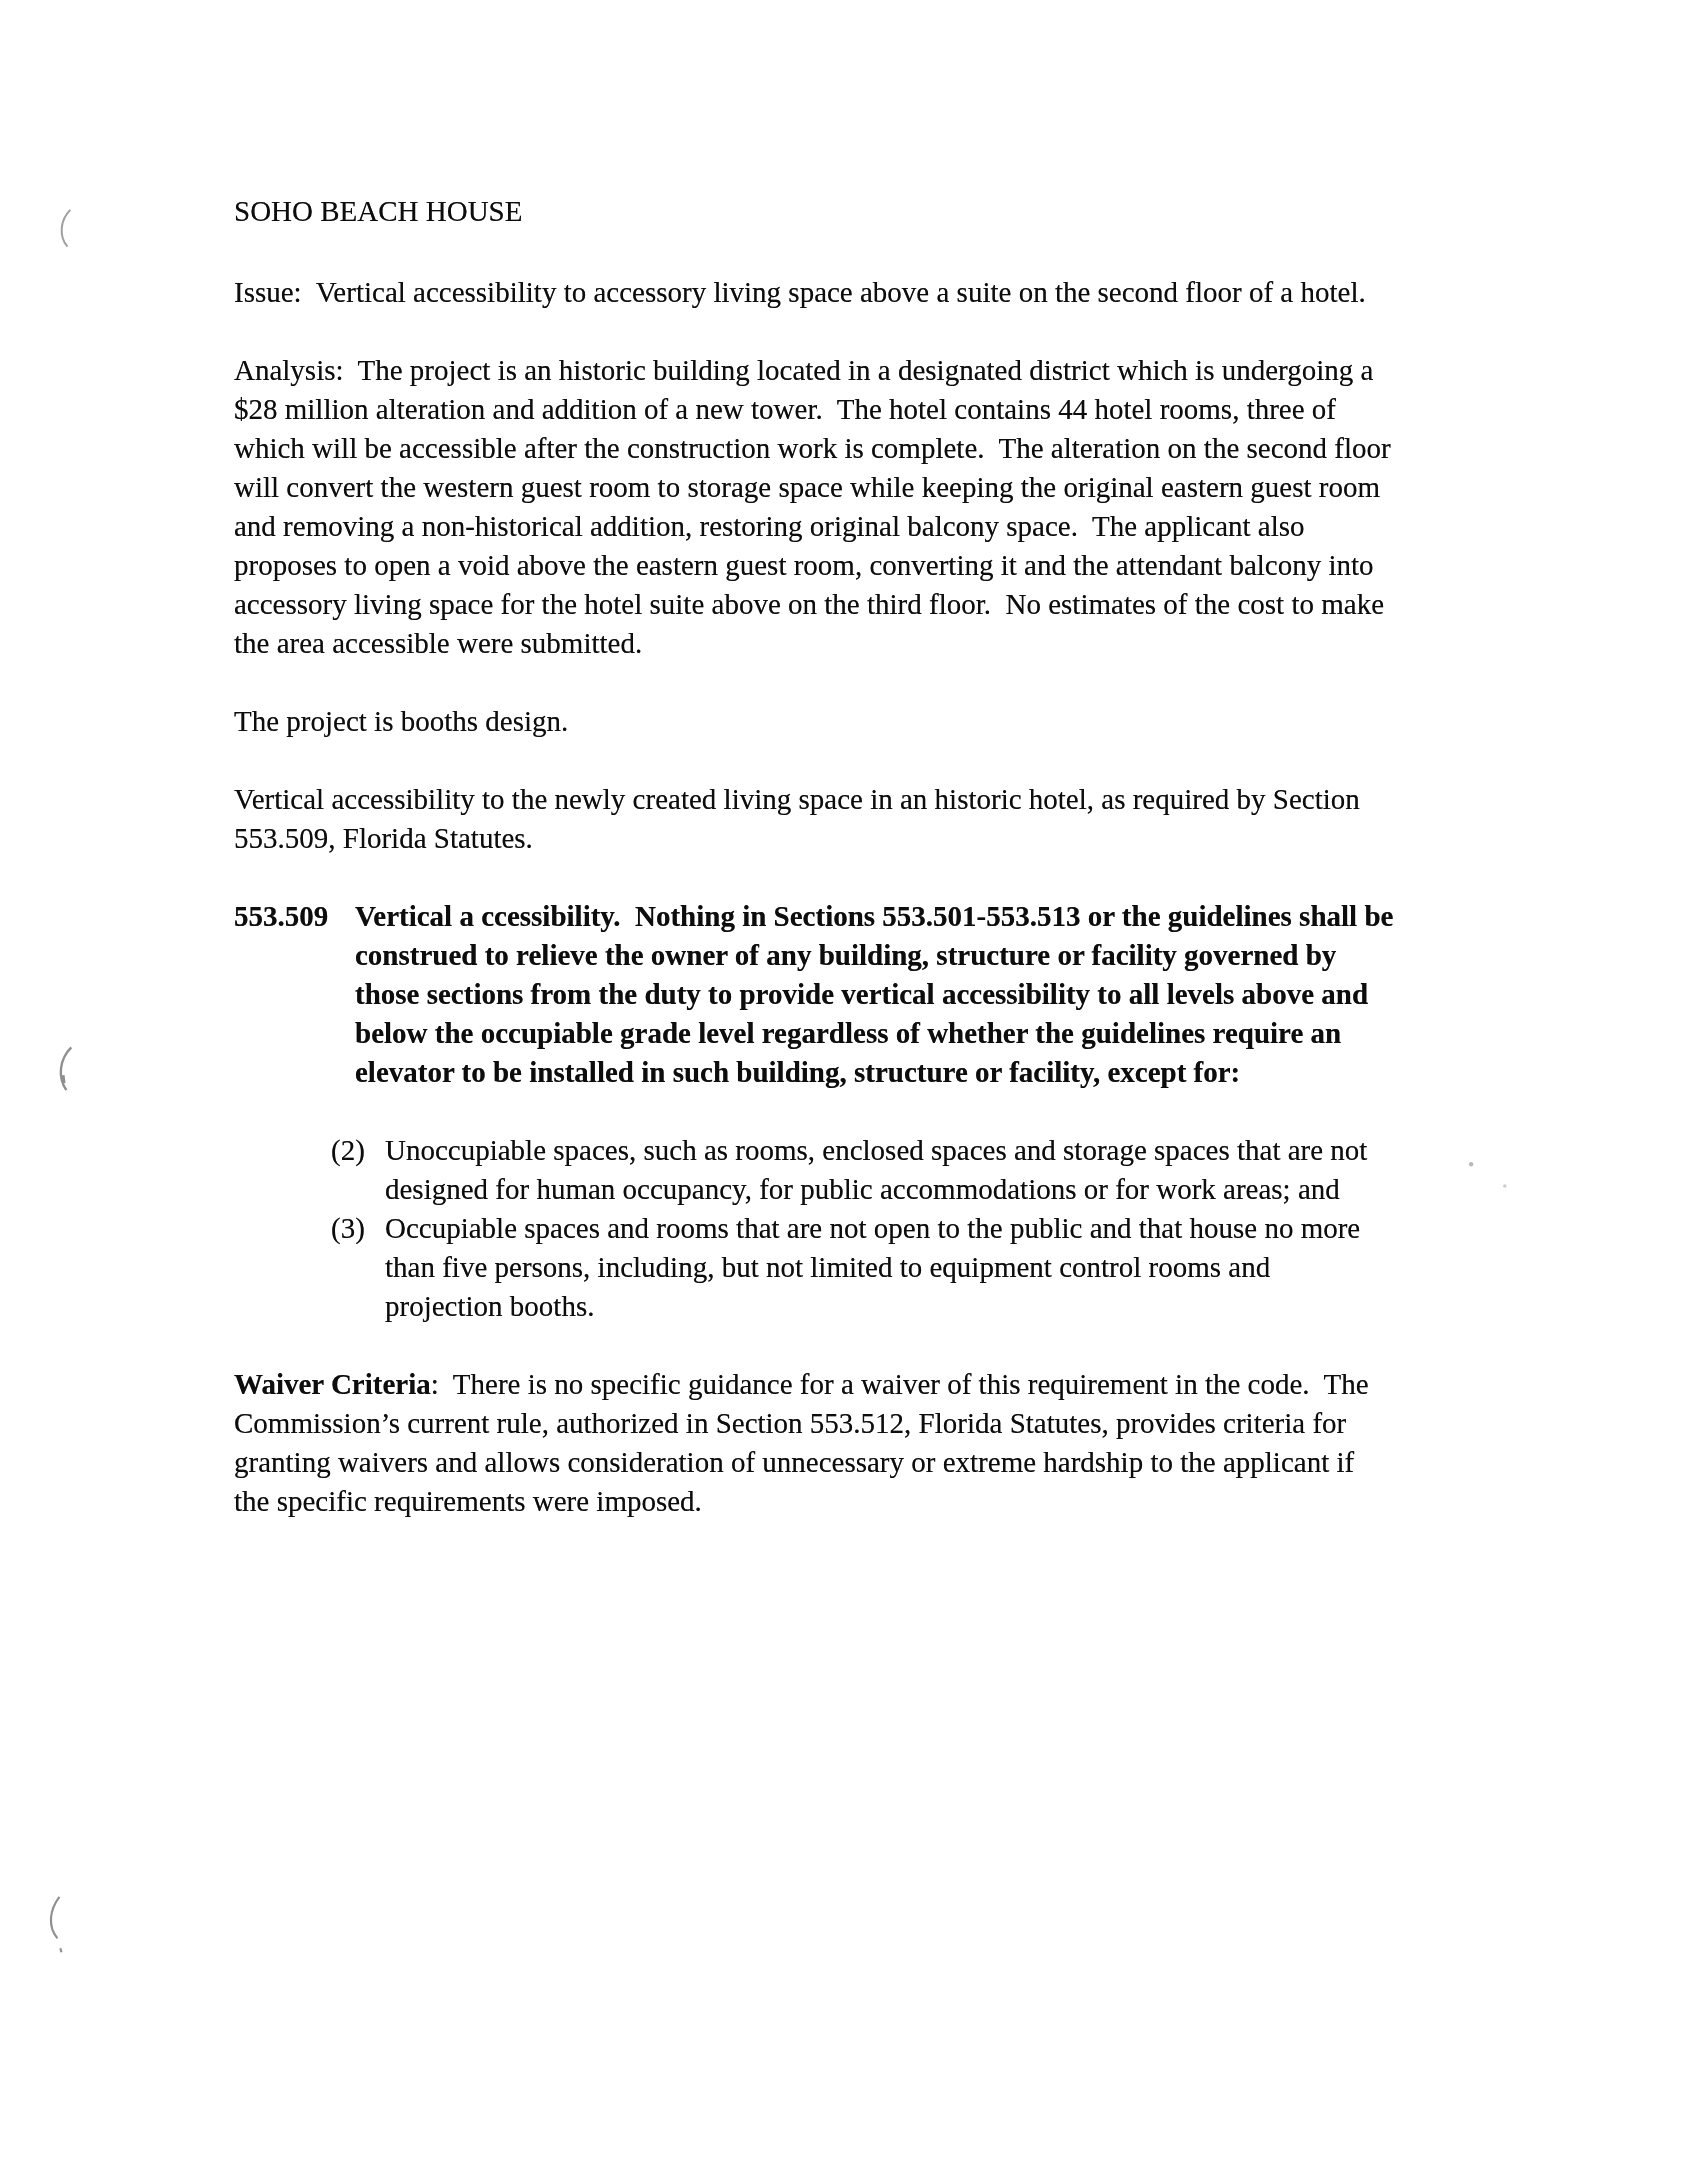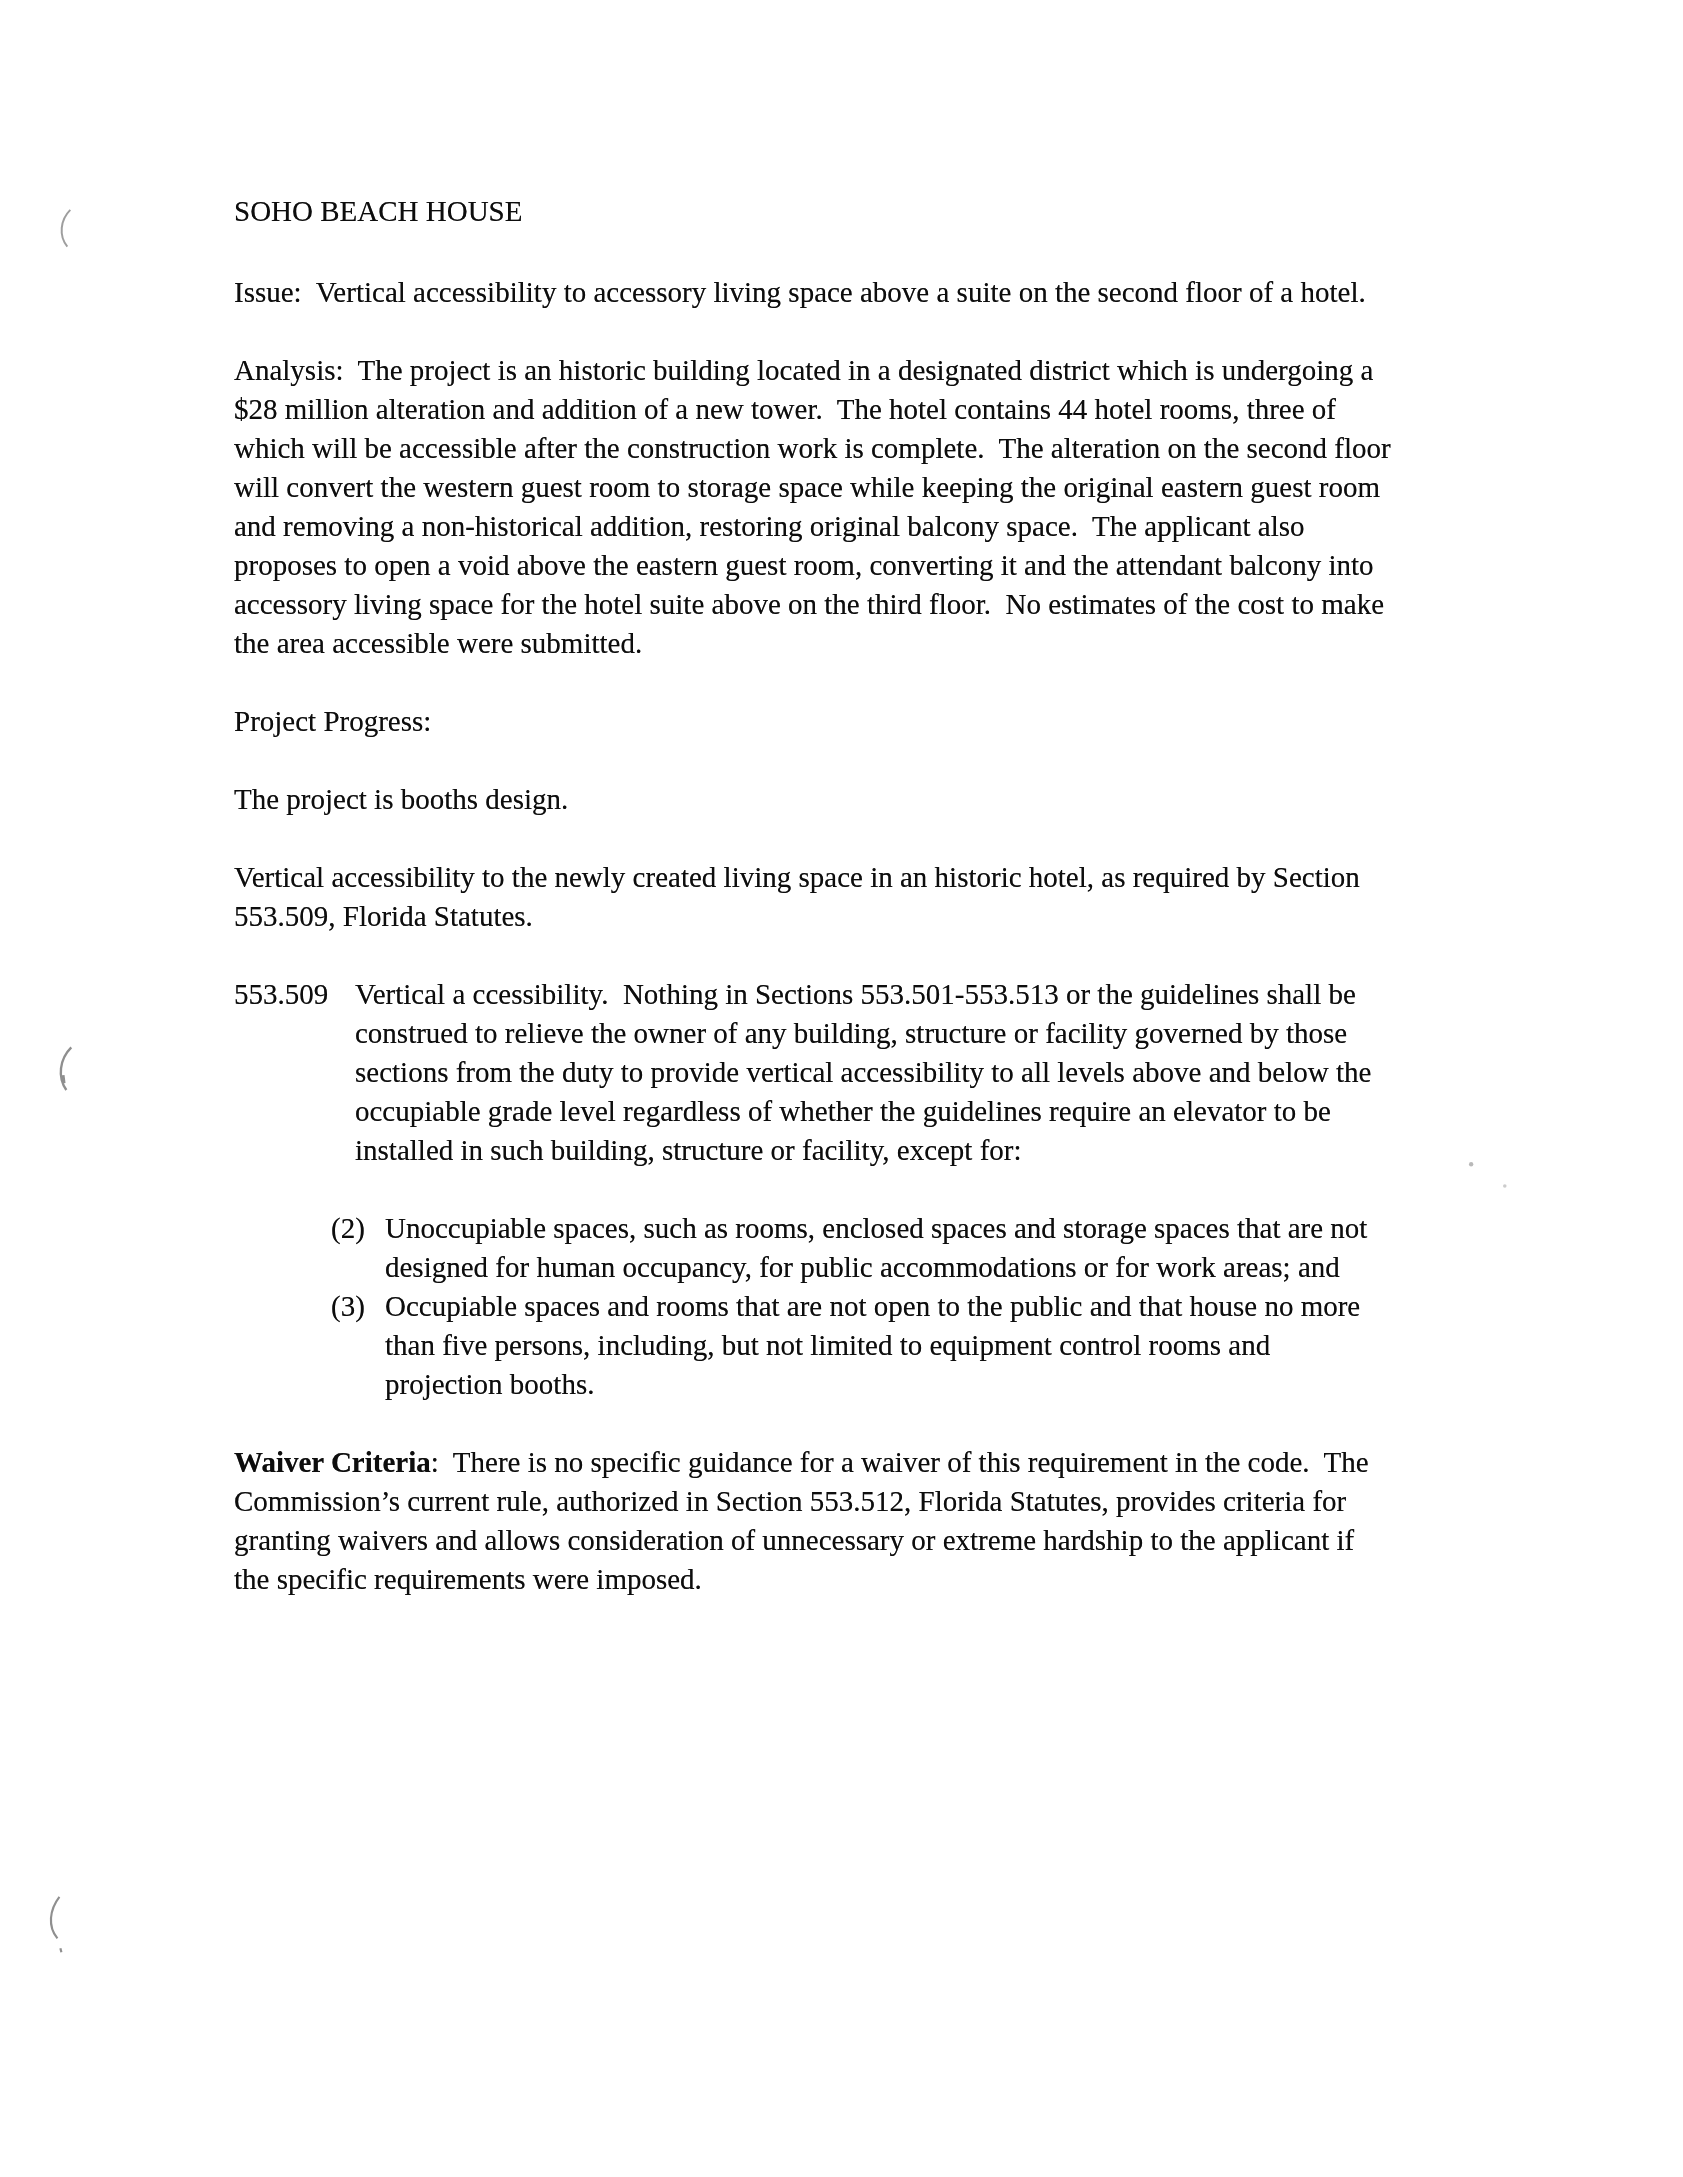--- a/index.html
+++ b/index.html
@@ -32,20 +32,21 @@
     white-space: pre-wrap;
   }
   .content p {
     margin: 0 0 39px 0;
     white-space: pre-wrap;
   }
   
   p.statute {
     padding-left: 121px;
     text-indent: -121px;
+    font-weight: bold;
   }
   .statute-num {
     display: inline-block;
     width: 121px;
     text-indent: 0;
     white-space: pre;
   }
   
   .exceptions {
     margin: 0 0 39px 97px;
@@ -85,21 +86,20 @@
   </svg>
 
   <div class="content">
 
     <h1>SOHO BEACH HOUSE</h1>
 
     <p>Issue:  Vertical accessibility to accessory living space above a suite on the second floor of a hotel.</p>
 
     <p>Analysis:  The project is an historic building located in a designated district which is undergoing a  $28 million alteration and addition of a new tower.  The hotel contains 44 hotel rooms, three of which will be accessible after the construction work is complete.  The alteration on the second floor will convert the western guest room to storage space while keeping the original eastern guest room and removing a non-historical addition, restoring original balcony space.  The applicant also proposes to open a void above the eastern guest room, converting it and the attendant balcony into accessory living space for the hotel suite above on the third floor.  No estimates of the cost to make the area accessible were submitted.</p>
 
-    <p>Project Progress:</p>
 
     <p>The project is booths design.</p>
 
 
     <p>Vertical accessibility to the newly created living space in an historic hotel, as required by Section 553.509, Florida Statutes.</p>
 
     <p class="statute"><span class="statute-num">553.509</span><span>Vertical a ccessibility.  Nothing in Sections 553.501-553.513 or the guidelines shall be construed to relieve the owner of any building, structure or facility governed by those sections from the duty to provide vertical accessibility to all levels above and below the occupiable grade level regardless of whether the guidelines require an elevator to be installed in such building, structure or facility, except for:</span></p>
 
     <div class="exceptions">
       <div class="exception"><span class="num">(2)</span><span>Unoccupiable spaces, such as rooms, enclosed spaces and storage spaces that are not designed for human occupancy, for public accommodations or for work areas; and</span></div>

